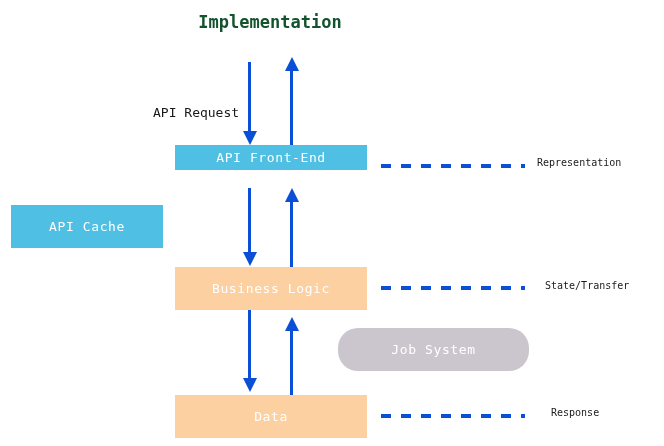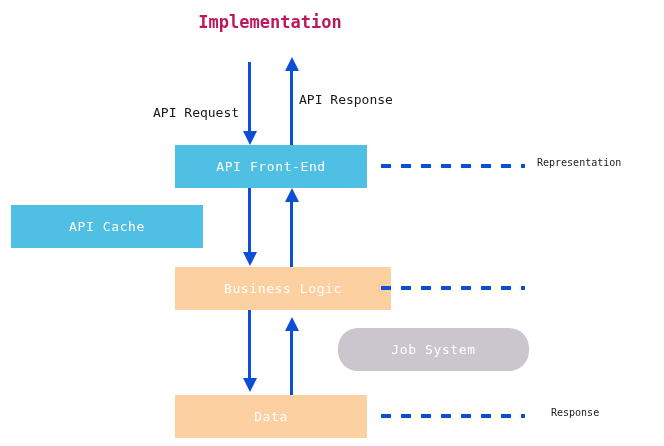--- a/index.html
+++ b/index.html
@@ -24,21 +24,21 @@
   
   .title {
     position: absolute;
     left: 0;
     top: 12px;
     width: 664px;
     text-align: center;
     font-family: "DejaVu Sans Mono", "Liberation Mono", monospace;
     font-size: 17px;
     font-weight: bold;
-    color: #be185d;
+    color: #14532d;
     letter-spacing: 0px;
   }
   
   .title-inner {
     display: inline-block;
     position: relative;
     left: -62px;
   }
 
   
@@ -51,23 +51,23 @@
     font-family: "DejaVu Sans Mono", "Liberation Mono", monospace;
     font-size: 13px;
     letter-spacing: 0.6px;
     box-sizing: border-box;
     user-select: none;
   }
   .box-blue   { background: #4fbfe3; }
   .box-orange { background: #fcd0a1; }
   .box-grey   { background: #cbc6ce; }
 
-  .box-api-frontend  { left: 175px; top: 145px; width: 192px; height: 43px; }
-  .box-api-cache     { left: 11px;  top: 205px; width: 192px; height: 43px; }
-  .box-business      { left: 175px; top: 267px; width: 216px; height: 43px; }
+  .box-api-frontend  { left: 175px; top: 145px; width: 192px; height: 25px; }
+  .box-api-cache     { left: 11px;  top: 205px; width: 152px; height: 43px; }
+  .box-business      { left: 175px; top: 267px; width: 192px; height: 43px; }
   .box-data-cache    { left: 11px;  top: 328px; width: 192px; height: 43px; }
   .box-job-system    { left: 338px; top: 328px; width: 191px; height: 43px; border-radius: 20px; }
   .box-data          { left: 175px; top: 395px; width: 192px; height: 43px; }
   .arrow-shaft {
     position: absolute;
     background: #0b4fd6;
     width: 3px;
   }
   .arrow-head-down {
     position: absolute;
@@ -131,21 +131,20 @@
     <div class="arrow-shaft" style="left:248px; top:62px; height:70px;"></div>
     <div class="arrow-head-down" style="left:242.5px; top:131px;"></div>
   </div>
 
   <div>
     <div class="arrow-shaft" style="left:290px; top:71px; height:74px;"></div>
     <div class="arrow-head-up" style="left:284.5px; top:57px;"></div>
   </div>
 
   <div class="flow-label flow-label-request">API Request</div>
-  <div class="flow-label flow-label-response">API Response</div>
 
   <div class="box box-blue box-api-frontend">
     <span>API Front-End</span>
   </div>
 
   <div class="box box-blue box-api-cache">
     <span>API Cache</span>
   </div>
 
   <div>
@@ -176,17 +175,18 @@
   </div>
 
   <div class="box box-orange box-data">
     <span>Data</span>
   </div>
 
   <div class="dash-line dash-rep"></div>
   <div class="right-label right-label-rep">Representation</div>
 
   <div class="dash-line dash-state"></div>
+  <div class="right-label right-label-state">State/Transfer</div>
 
   <div class="dash-line dash-res"></div>
   <div class="right-label right-label-res">Response</div>
 
 </div>
 
 </body></html>

